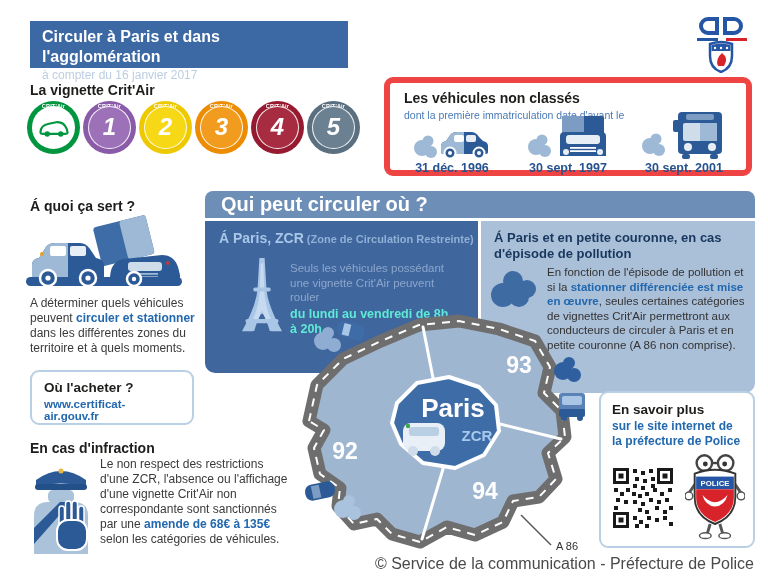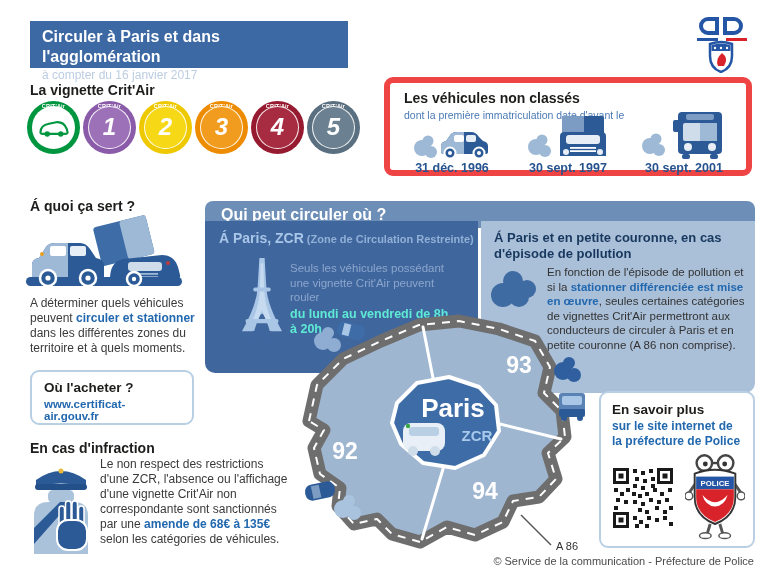--- a/index.html
+++ b/index.html
@@ -46,22 +46,22 @@
   .buy-box{position:absolute;left:30px;top:370px;width:164px;height:55px;border:2px solid #b9cfe3;
            border-radius:9px;box-sizing:border-box;padding:8px 12px;background:#fff;}
   .buy-title{font-size:13.5px;font-weight:bold;}
   .buy-url{font-size:11.5px;font-weight:bold;color:#2268ae;margin-top:3px;}
   .inf-title{position:absolute;left:30px;top:440px;font-size:14px;font-weight:bold;}
   .officer{position:absolute;left:26px;top:456px;}
   .inf-text{position:absolute;left:100px;top:457px;width:188px;font-size:12px;line-height:15px;color:#3a3a3a;}
 
   
   .panel-band{position:absolute;left:205px;top:191px;width:550px;height:27px;background:#6d8eb6;
-              border-radius:8px 8px 0 0;color:#fff;font-size:16px;font-weight:bold;line-height:27px;
-              padding-left:16px;box-sizing:border-box;margin-top:10px;}
+              border-radius:8px 8px 0 0;color:#fff;font-size:20px;font-weight:bold;line-height:27px;
+              padding-left:16px;box-sizing:border-box;}
   .panel-dark{position:absolute;left:205px;top:221px;width:273px;height:152px;background:#40669e;
               border-radius:0 0 10px 10px;}
   .panel-light{position:absolute;left:481px;top:221px;width:274px;height:172px;background:#aabfd8;
                border-radius:0 0 10px 10px;}
   .zcr-head{position:absolute;left:14px;top:9px;font-size:14px;font-weight:bold;color:#a8c6e8;}
   .zcr-head .sub{font-size:11px;font-weight:bold;color:#90b0d6;}
   .tower{position:absolute;left:30px;top:34px;}
   .zcr-text{position:absolute;left:85px;top:40px;width:176px;font-size:11.5px;line-height:14.5px;color:#8ba6cc;}
   .zcr-bold{font-size:12.5px;font-weight:bold;color:#5eead4;margin-top:2px;width:160px;line-height:15px;}
   .pol-head{position:absolute;left:13px;top:9px;width:245px;font-size:13px;font-weight:bold;
@@ -71,21 +71,21 @@
 
   
   .map{position:absolute;left:293px;top:311px;z-index:5;}
   .more-box{position:absolute;left:599px;top:391px;width:156px;height:157px;background:#fff;
             border:2px solid #b9cfe3;border-radius:9px;box-sizing:border-box;padding:9px 11px;z-index:6;}
   .more-title{font-size:13.5px;font-weight:bold;}
   .more-sub{font-size:12px;font-weight:bold;color:#2268ae;line-height:15px;margin-top:2px;}
   .qr{position:absolute;left:11px;top:74px;}
   .mascot{position:absolute;left:84px;top:54px;}
   .pp-logo{position:absolute;left:694px;top:13px;}
-  .credit{position:absolute;right:14px;top:555px;font-size:11px;color:#4a4a4a;}
+  .credit{position:absolute;right:14px;top:555px;font-size:16px;color:#4a4a4a;}
 </style>
 </head>
 <body>
 
 <div class="page">
 
   <div class="banner">
     <div class="banner-title">Circuler à Paris et dans l'agglomération</div>
     <div class="banner-sub">à compter du 16 janvier 2017</div>
   </div>

